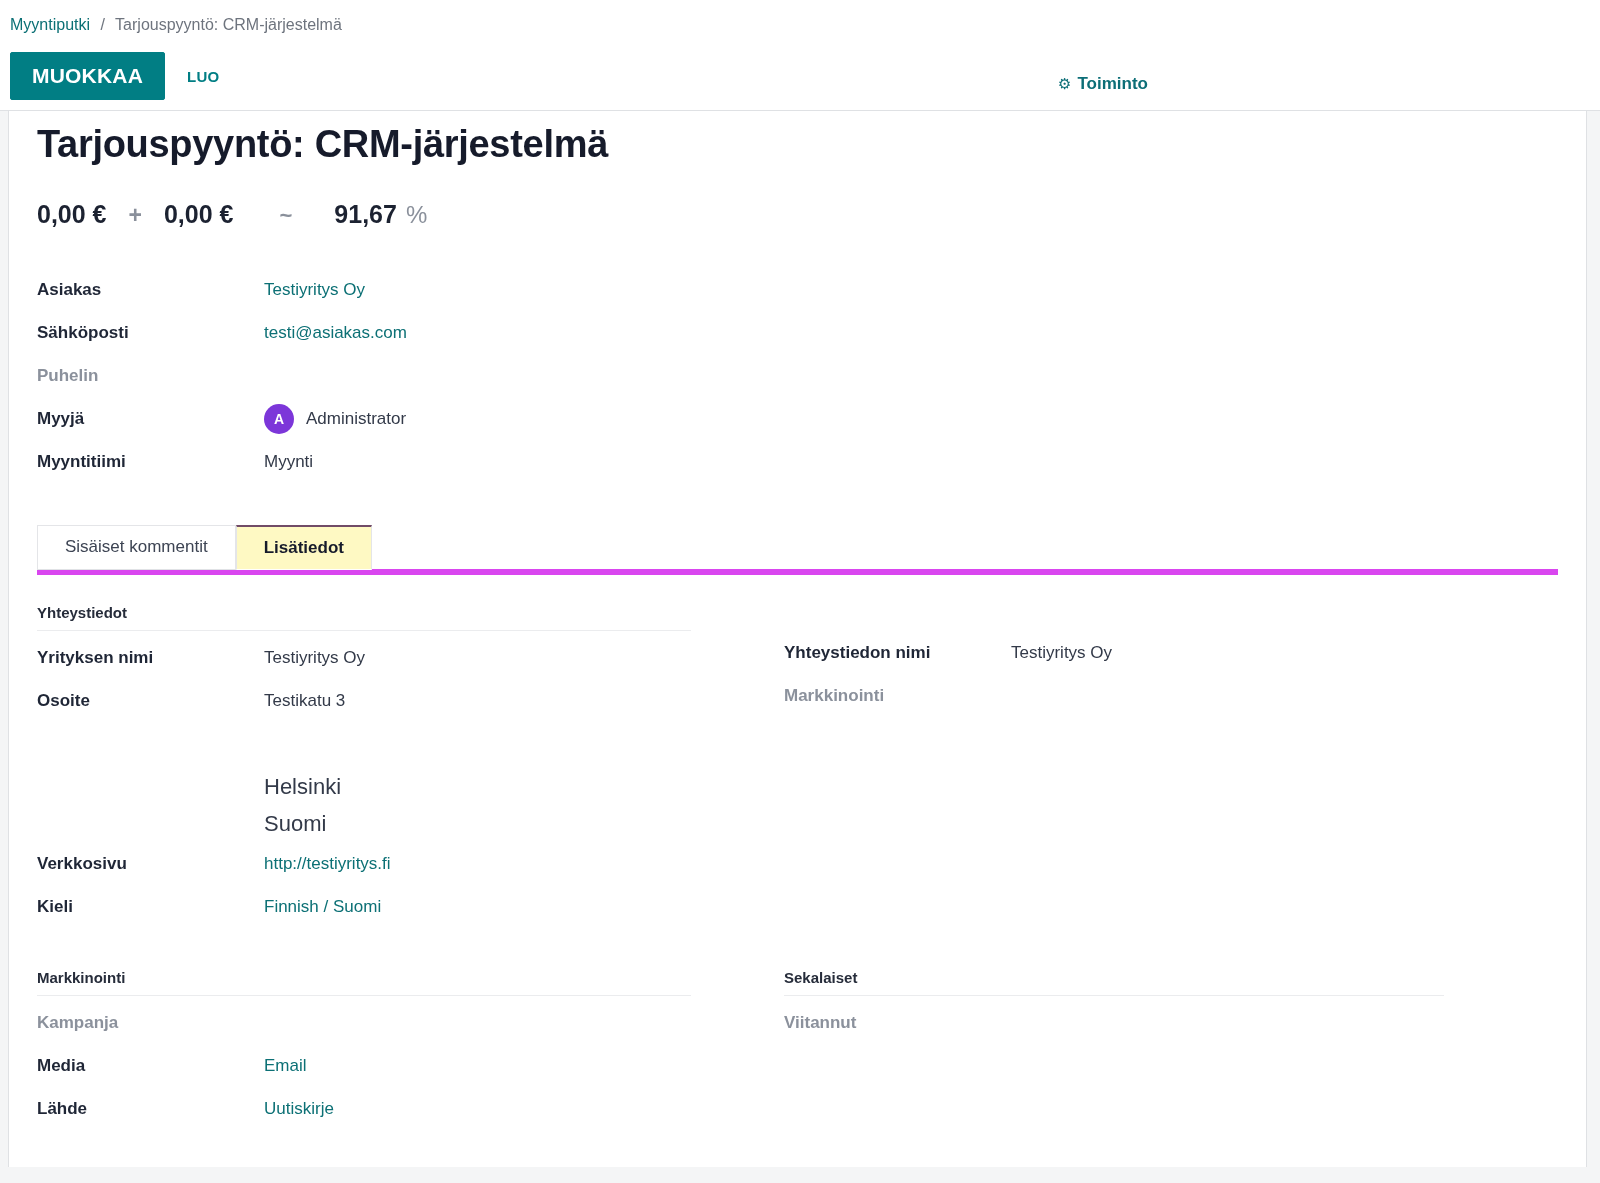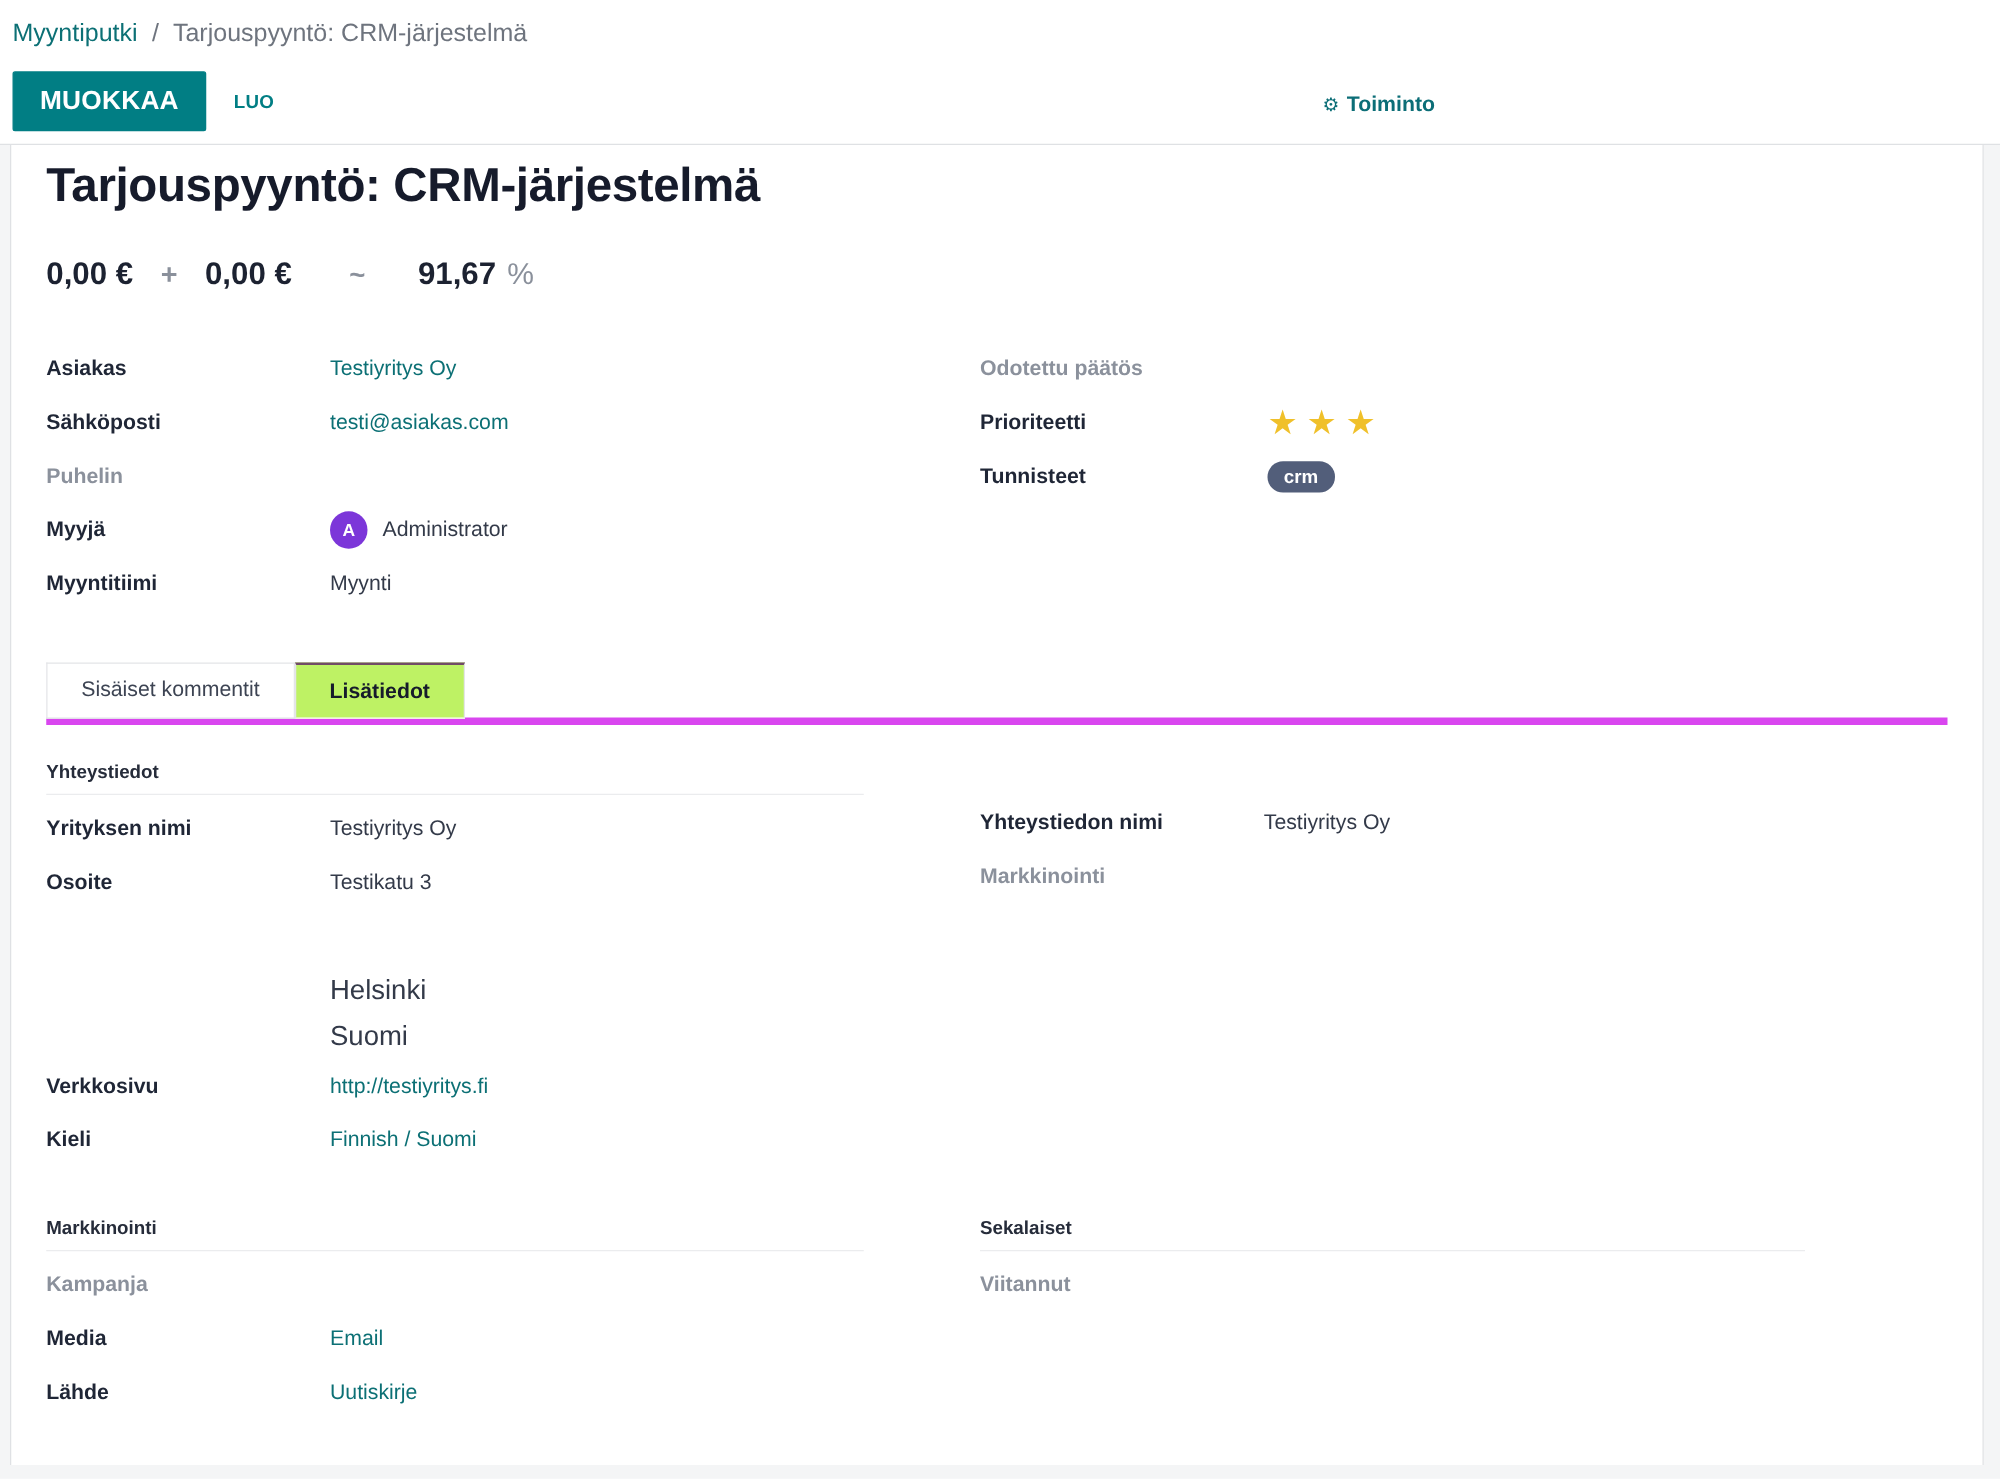--- a/index.html
+++ b/index.html
@@ -9,21 +9,21 @@
     background: #f4f5f6;
     color: #22283a;
   }
   
   .control-panel {
     background: #ffffff;
     padding: 16px 16px 13px 10px;
     border-bottom: 1px solid #dfe1e4;
     position: relative;
   }
-  .breadcrumb { font-size: 20px; margin-bottom: 21px; color: #6e747e; }
+  .breadcrumb { font-size: 16px; margin-bottom: 21px; color: #6e747e; }
   .breadcrumb .bc-link { color: #0c7075; cursor: pointer; }
   .breadcrumb .bc-sep { color: #6e747e; margin: 0 6px; }
   .breadcrumb .bc-current { color: #6e747e; }
   .button-row { display: flex; align-items: center; height: 42px; }
   .btn-primary {
     background: #017e84; color: #ffffff; border: 1px solid #017e84;
     font-family: inherit; font-size: 21px; font-weight: bold;
     padding: 11px 21px; border-radius: 2px; cursor: pointer; letter-spacing: 0.2px;
   }
   .btn-link {
@@ -88,21 +88,21 @@
   }
   .tab.inactive {
     color: #3d4453;
     border: 1px solid #e4e5e8; border-bottom: 1px solid #e0e2e5;
     background: #ffffff;
   }
   .tab.active {
     color: #161b2b; font-weight: bold;
     border-left: 1px solid #e4e5e8; border-right: 1px solid #e4e5e8;
     border-top: 2px solid #714b67; border-bottom: 1px solid #ffffff;
-    background: #bef264;
+    background: #fef9c3;
   }
   
   .tab-content { padding-top: 0; }
   .detail-row { display: flex; }
   .col-det-left  { width: 654px; }
   .gutter-det    { width: 93px; flex: none; }
   .col-det-right { width: 660px; }
   .section-header {
     font-size: 15px; font-weight: bold; color: #262c3a;
     padding-bottom: 9px; border-bottom: 1px solid #ebecee;
@@ -170,36 +170,20 @@
         </div>
       </div>
       <div class="field-row">
         <div class="f-label">Myyntitiimi</div>
         <div class="f-value">Myynti</div>
       </div>
     </div>
 
     <div class="gutter-main"></div>
 
-    <div class="col-main-right">
-      <div class="field-row">
-        <div class="f-label muted">Odotettu päätös</div>
-        <div class="f-value"></div>
-      </div>
-      <div class="field-row">
-        <div class="f-label">Prioriteetti</div>
-        <div class="f-value stars"><span>★</span><span>★</span><span>★</span></div>
-      </div>
-      <div class="field-row">
-        <div class="f-label">Tunnisteet</div>
-        <div class="f-value">
-          <span class="tag-pill">crm</span>
-        </div>
-      </div>
-    </div>
   </div>
 
   <div class="nav-tabs">
     <div class="tab inactive">Sisäiset kommentit</div>
     <div class="tab active">Lisätiedot</div>
   </div>
 
   <div class="tab-content">
 
     <div class="detail-row">

